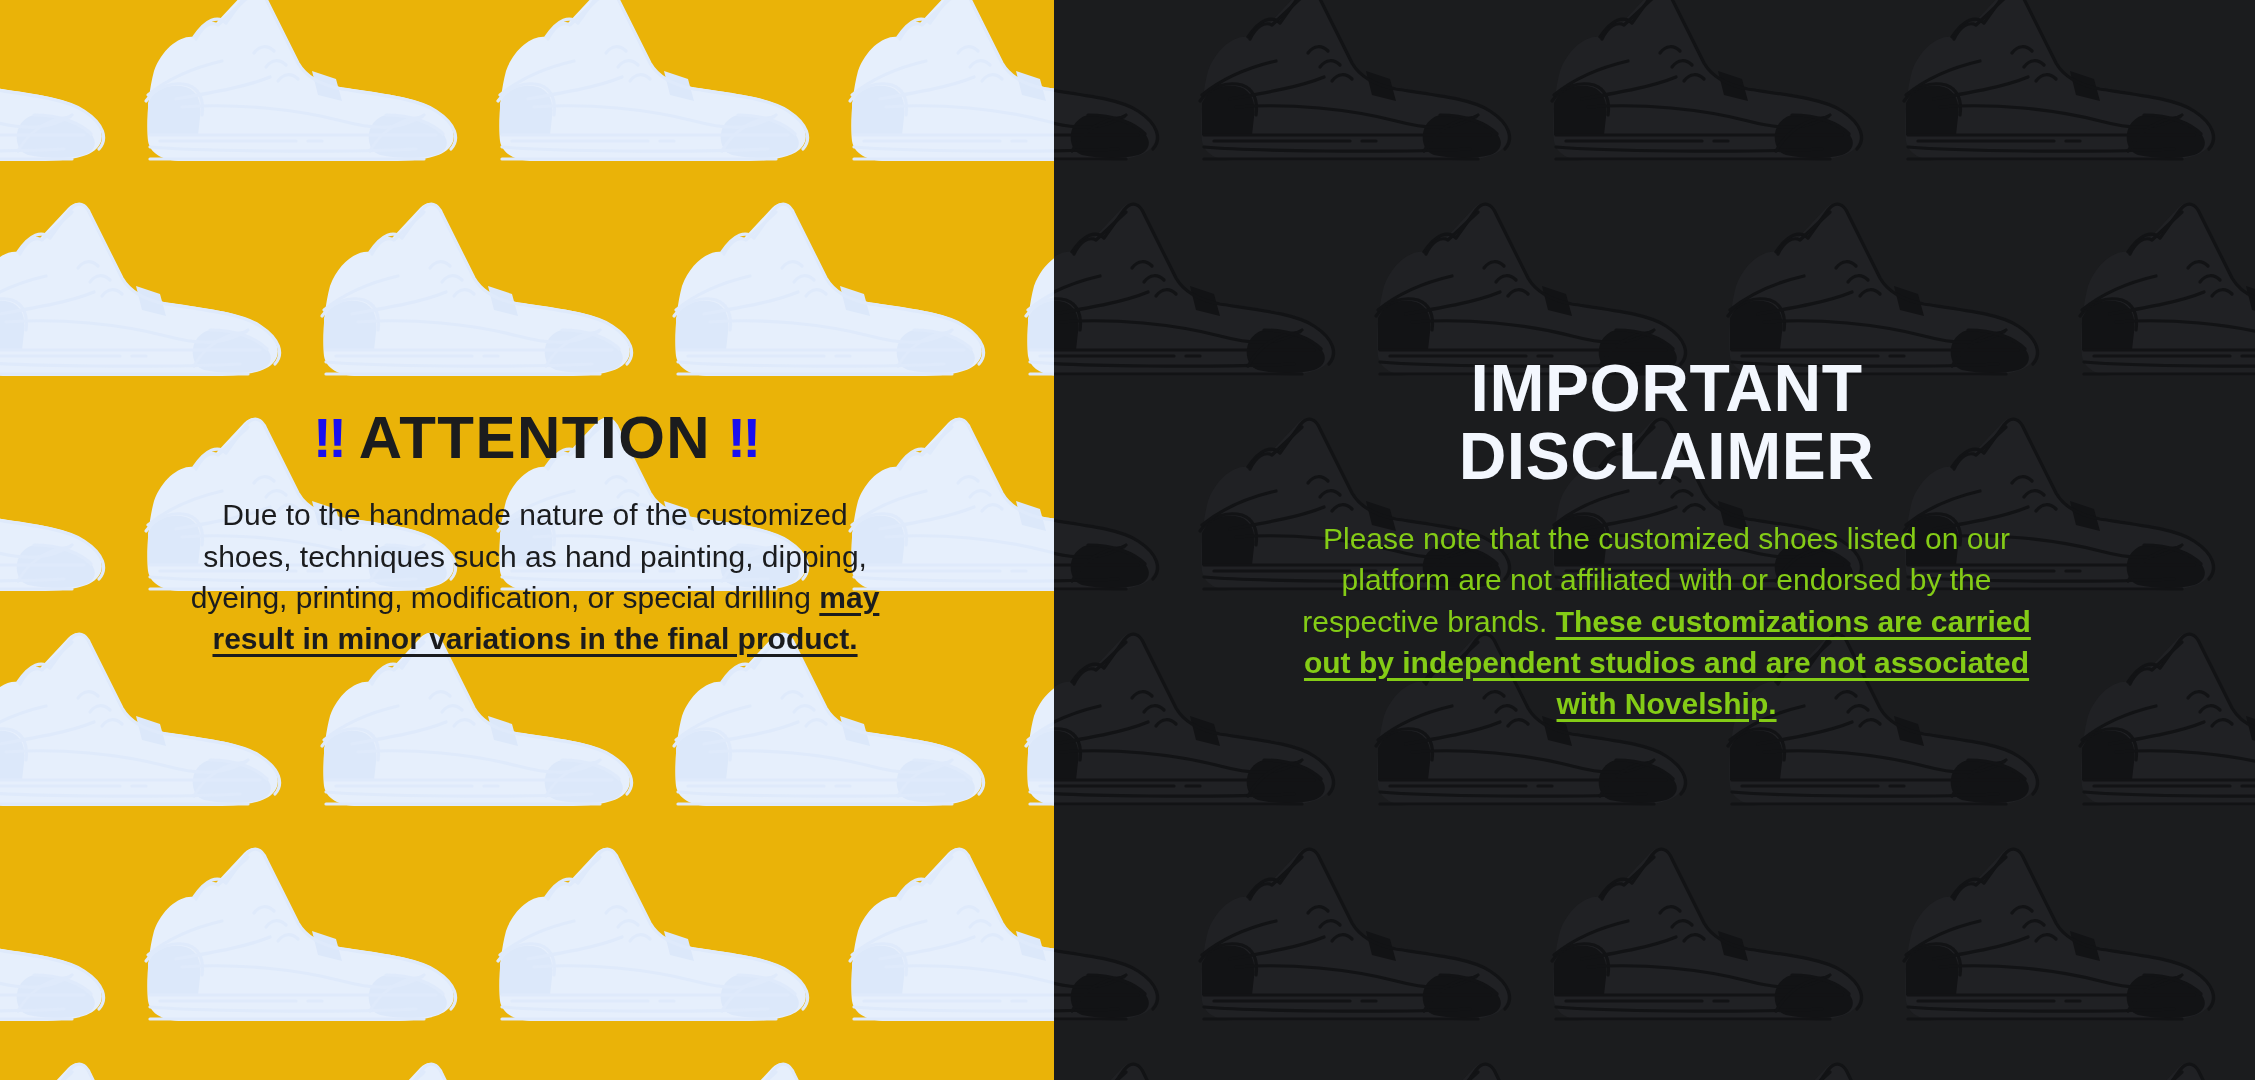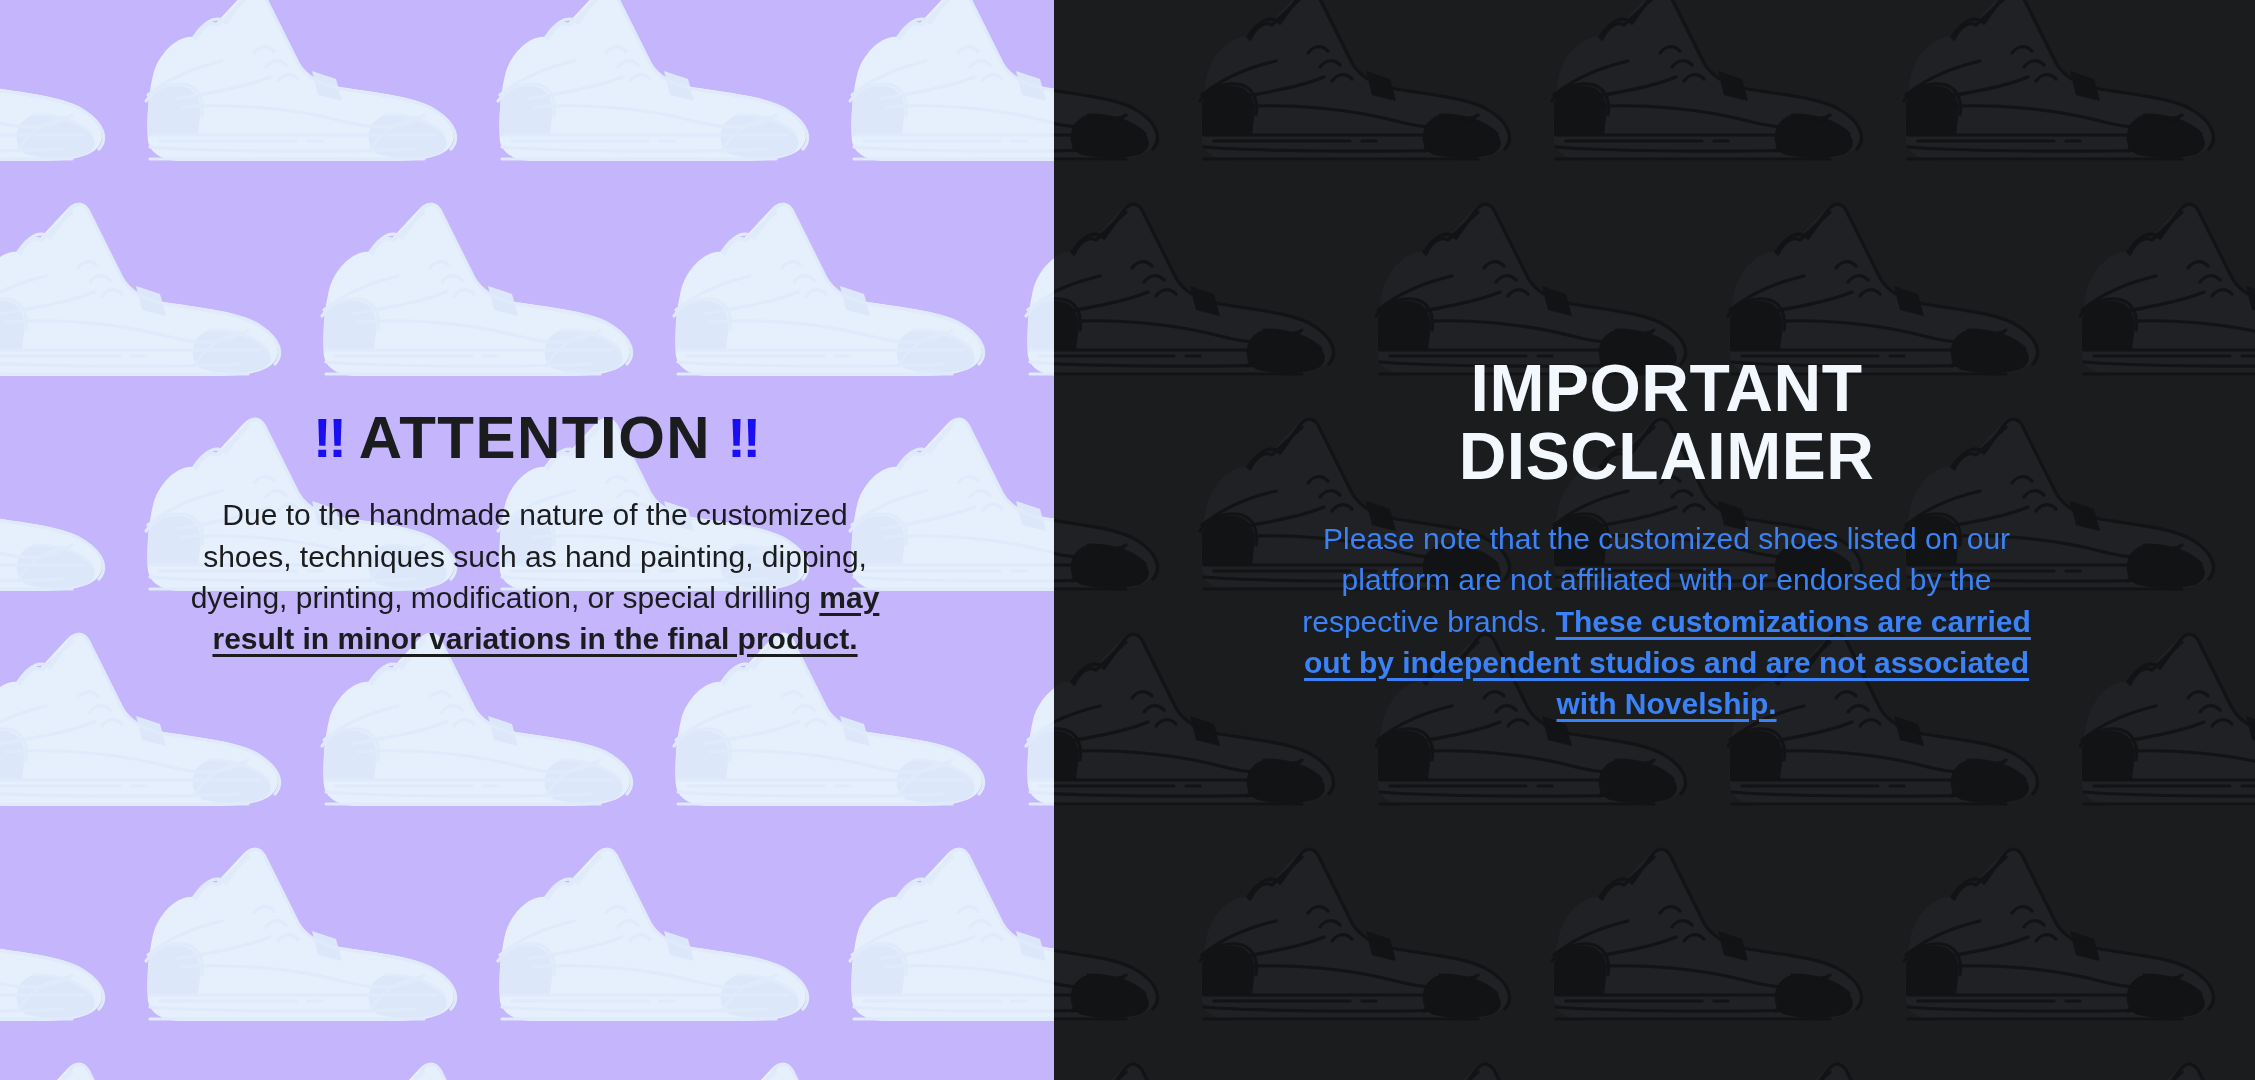--- a/index.html
+++ b/index.html
@@ -24,21 +24,21 @@
     position: relative;
     width: 1127px;
     height: 1080px;
     overflow: hidden;
     display: flex;
     align-items: center;
     justify-content: center;
   }
   .panel.right { width: 1284px; }
 
-  .panel-light { background: #c4b5fd; }
+  .panel-light { background: #eab308; }
   .panel-dark  { background: #1B1C1E; }
 
   
   .pattern {
     position: absolute;
     inset: -240px -40px -40px -40px;
     pointer-events: none;
     z-index: 0;
   }
   .pattern .row {
@@ -104,21 +104,21 @@
   }
   .heading-right .line { display: block; }
 
   
   .body-copy {
     font-size: 30px;
     line-height: 1.38;
     font-weight: 400;
   }
   .body-left  { color: #1B1C1E; width: 720px; margin: 12px auto; }
-  .body-right { color: #3b82f6; width: 780px; margin: 0 auto; }
+  .body-right { color: #84cc16; width: 780px; margin: 0 auto; }
 
   .emph {
     font-weight: 700;
     text-decoration: underline;
     text-underline-offset: 5px;
     text-decoration-thickness: 2.5px;
   }
 </style>
 </head>
 <body>

